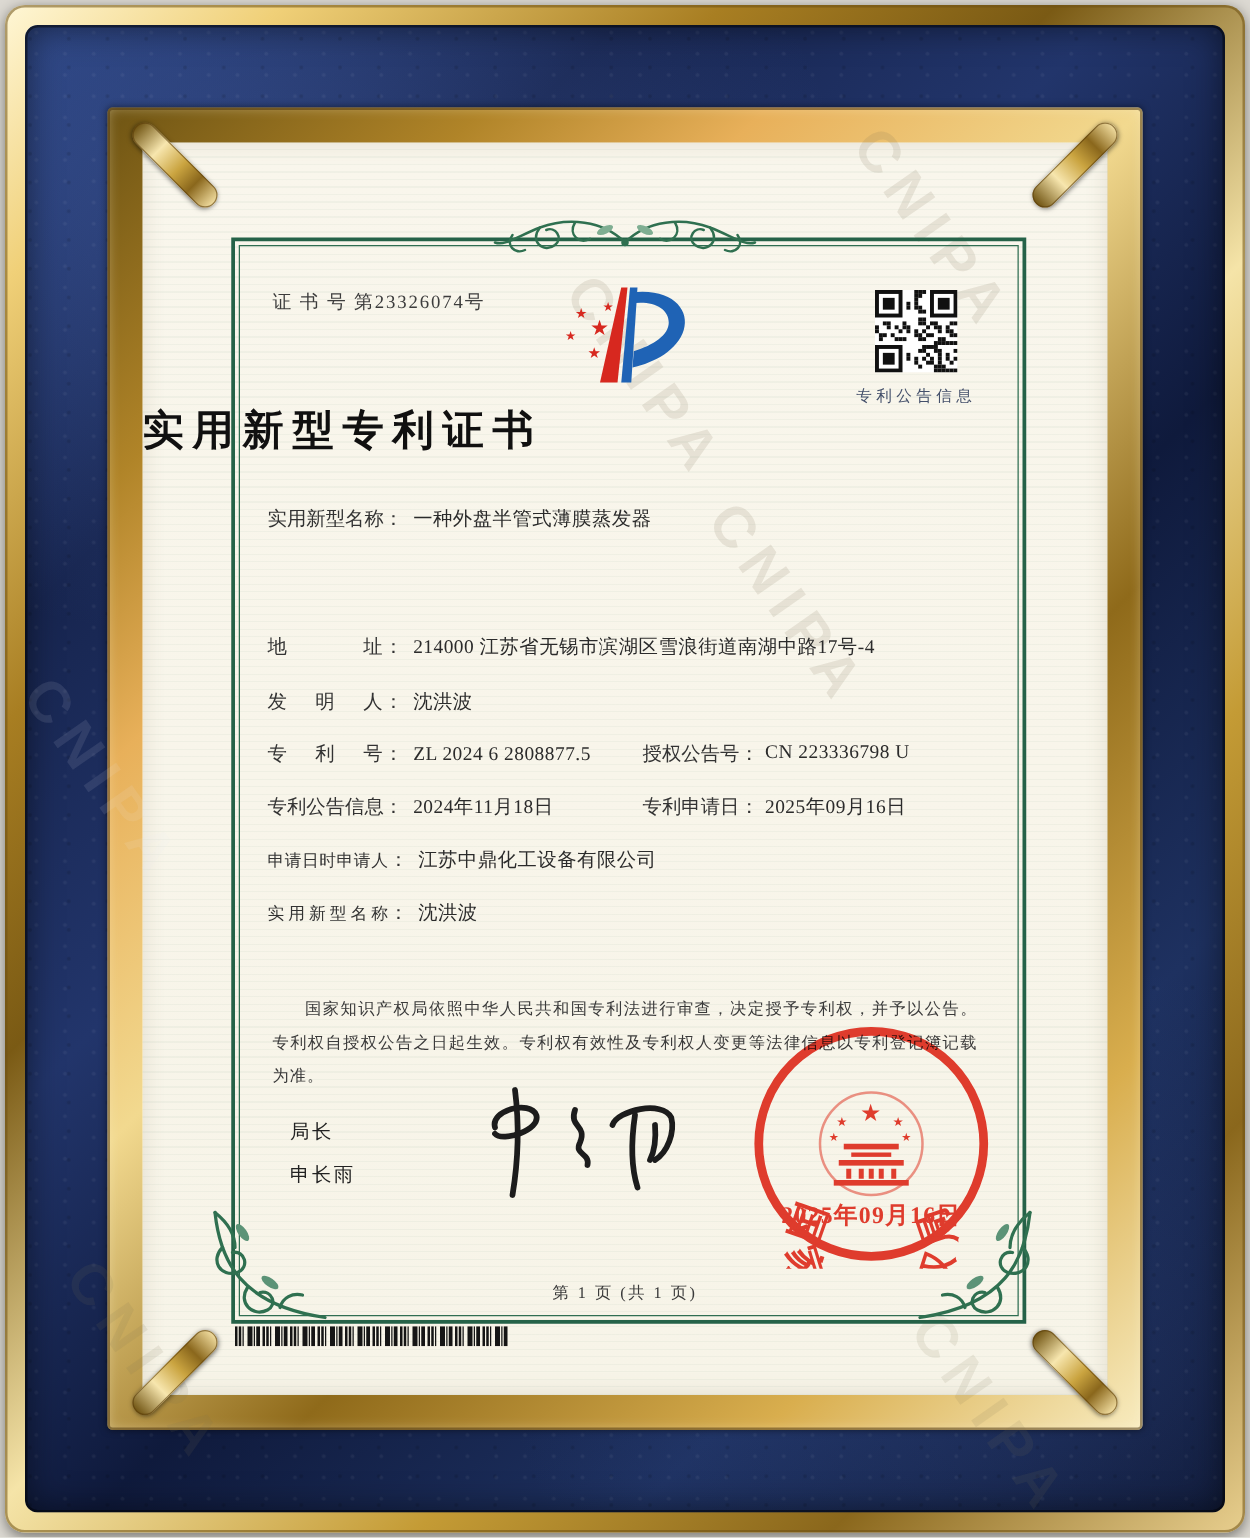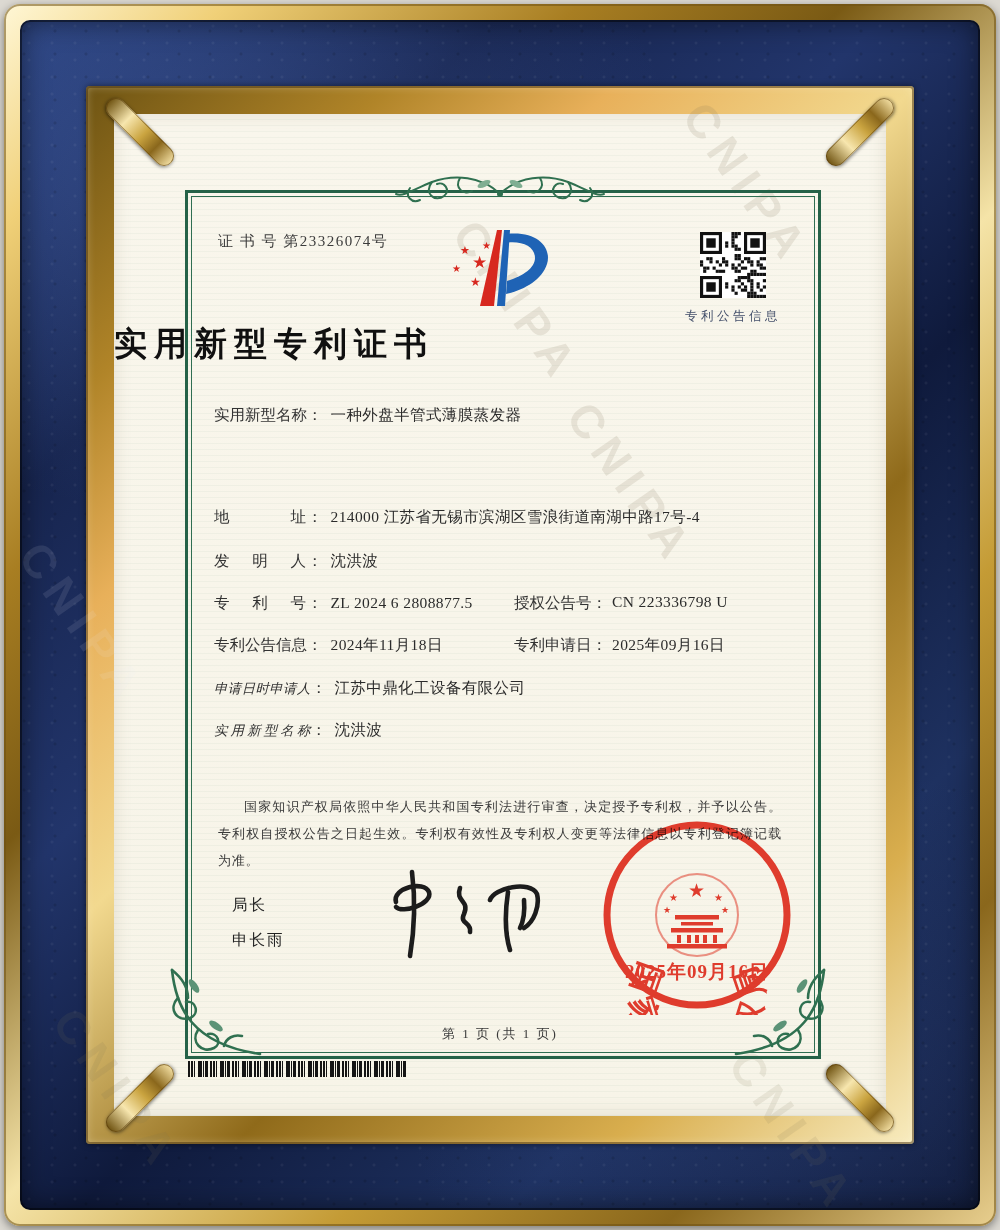--- a/index.html
+++ b/index.html
@@ -50,21 +50,21 @@
   
   .content{position:absolute;inset:0;z-index:4;color:#2e2e2e;border-radius:26px;}
   .cert-no{position:absolute;left:104px;top:118px;font-size:15px;letter-spacing:1.5px;color:#3c3c3c;}
   .logo{position:absolute;left:330px;top:112px;}
   .qr-block{position:absolute;left:566px;top:118px;width:106px;text-align:center;}
   .qr-caption{margin-top:6px;font-size:12.5px;letter-spacing:3.5px;color:#44506b;}
   .title{position:absolute;left:0;top:208px;width:100%;
          font-size:33px;font-weight:bold;letter-spacing:7px;color:#101010;}
   .row{position:absolute;left:100px;width:590px;height:24px;font-size:15.5px;white-space:nowrap;}
   .row .label{display:inline-block;width:92px;text-align:justify;text-align-last:justify;color:#333;}
-  .row.long .label{width:96px;font-size:13.4px;letter-spacing:-.3px;font-style:italic;}
+  .row.long .label{width:96px;font-size:13.4px;letter-spacing:-.3px;}
   .row .colon{margin-left:1px;color:#333;}
   .row .value{margin-left:8px;letter-spacing:.4px;color:#2b2b2b;}
   .row .label2{position:absolute;left:300px;color:#333;}
   .row .value2{position:absolute;left:398px;letter-spacing:.4px;color:#2b2b2b;}
   .r1{top:291px}.r2{top:353px}.r3{top:393px}.r4{top:437px}
   .r5{top:479px}.r6{top:521px}.r7{top:564px}.r8{top:606px}
   .body-par{position:absolute;left:104px;top:679px;width:564px;font-size:13px;line-height:27px;
       letter-spacing:.8px;text-align:justify;text-indent:2em;color:#3a3a3a;}
   .director-title{position:absolute;left:118px;top:781px;font-size:15.5px;letter-spacing:2px;color:#222;}
   .director-name{position:absolute;left:118px;top:816px;font-size:15.5px;letter-spacing:2px;color:#222;text-align:center;}

